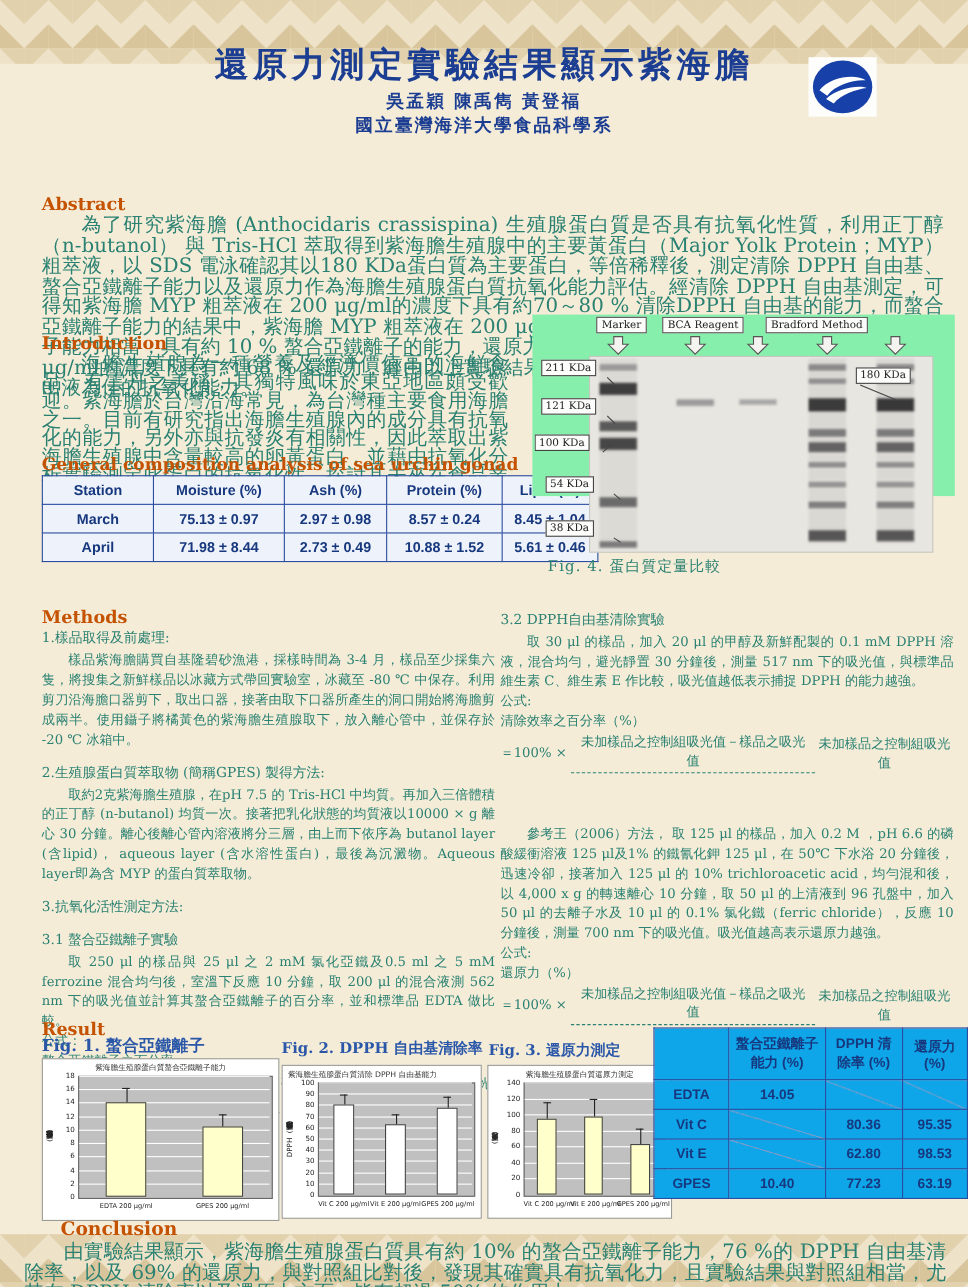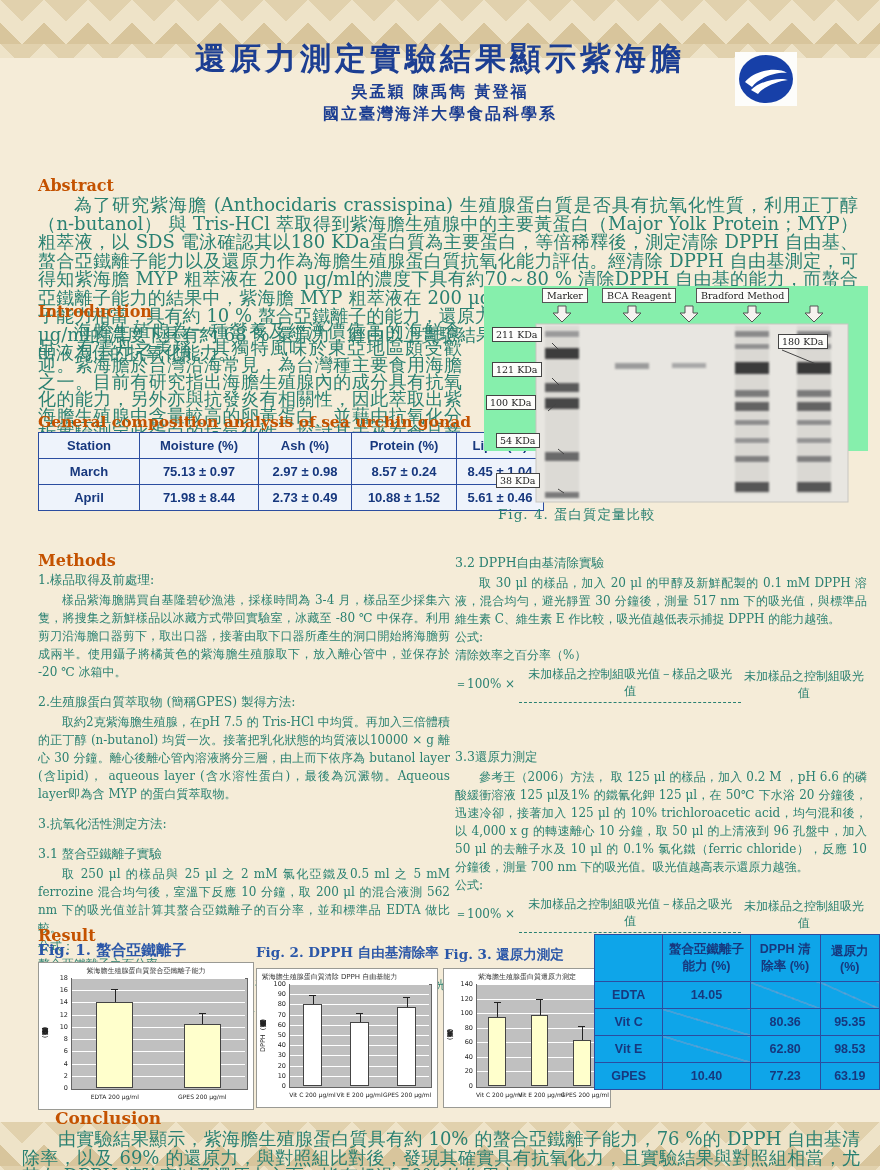--- a/index.html
+++ b/index.html
@@ -256,23 +256,23 @@
       <div class="f-name">清除效率之百分率（%）</div>
       <div class="frac-row">
         <span class="f-prefix">＝100% ×</span>
         <span class="frac">
           <span class="num">未加樣品之控制組吸光值－樣品之吸光值</span>
           <span class="den">未加樣品之控制組吸光值</span>
         </span>
       </div>
     </div>
     <div class="m-block">
-      <div class="m-title">3.3還原力測定</div>
       <div class="m-body">參考王（2006）方法， 取 125 μl 的樣品，加入 0.2 M ，pH 6.6 的磷酸緩衝溶液 125 μl及1% 的鐵氰化鉀 125 μl，在 50℃ 下水浴 20 分鐘後，迅速冷卻，接著加入 125 μl 的 10% trichloroacetic acid，均勻混和後，以 4,000 x g 的轉速離心 10 分鐘，取 50 μl 的上清液到 96 孔盤中，加入50 μl 的去離子水及 10 μl 的 0.1% 氯化鐵（ferric chloride），反應 10 分鐘後，測量 700 nm 下的吸光值。吸光值越高表示還原力越強。</div>
       <div class="m-label">公式:</div>
+      <div class="f-name">還原力（%）</div>
       <div class="frac-row">
         <span class="f-prefix">＝100% ×</span>
         <span class="frac">
           <span class="num">未加樣品之控制組吸光值－樣品之吸光值</span>
           <span class="den">未加樣品之控制組吸光值</span>
         </span>
       </div>
     </div>
   </div>
 

